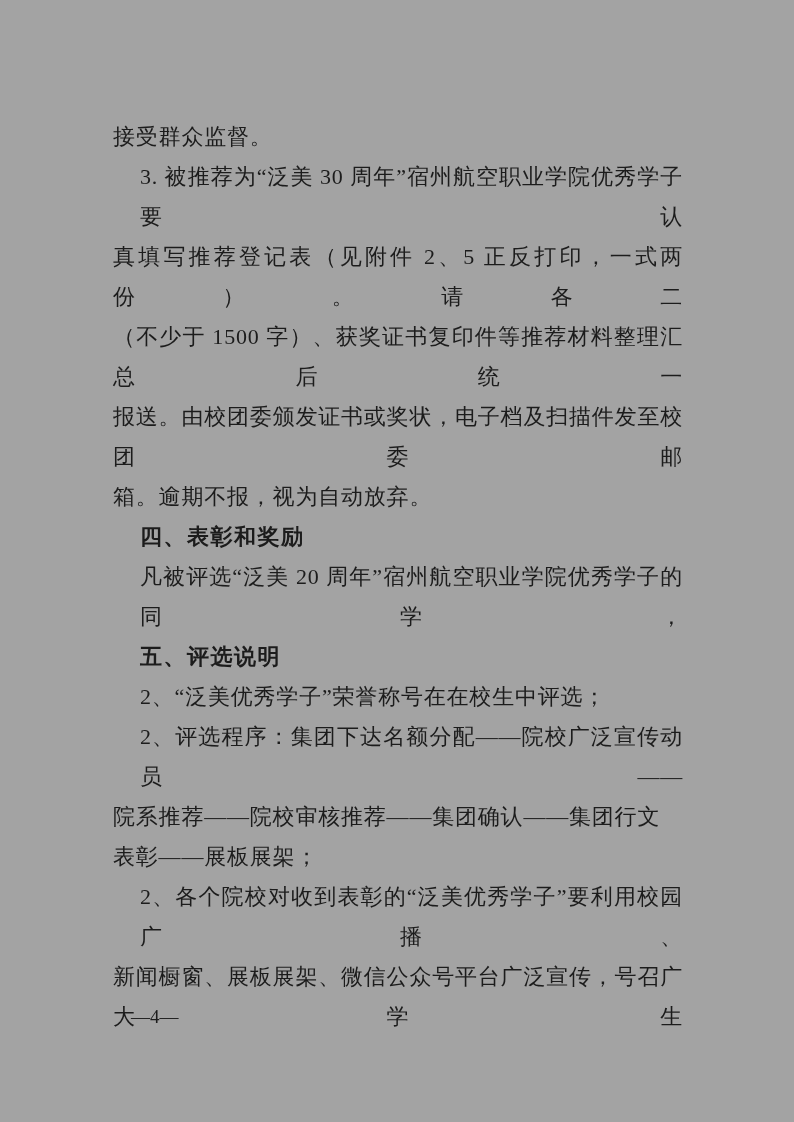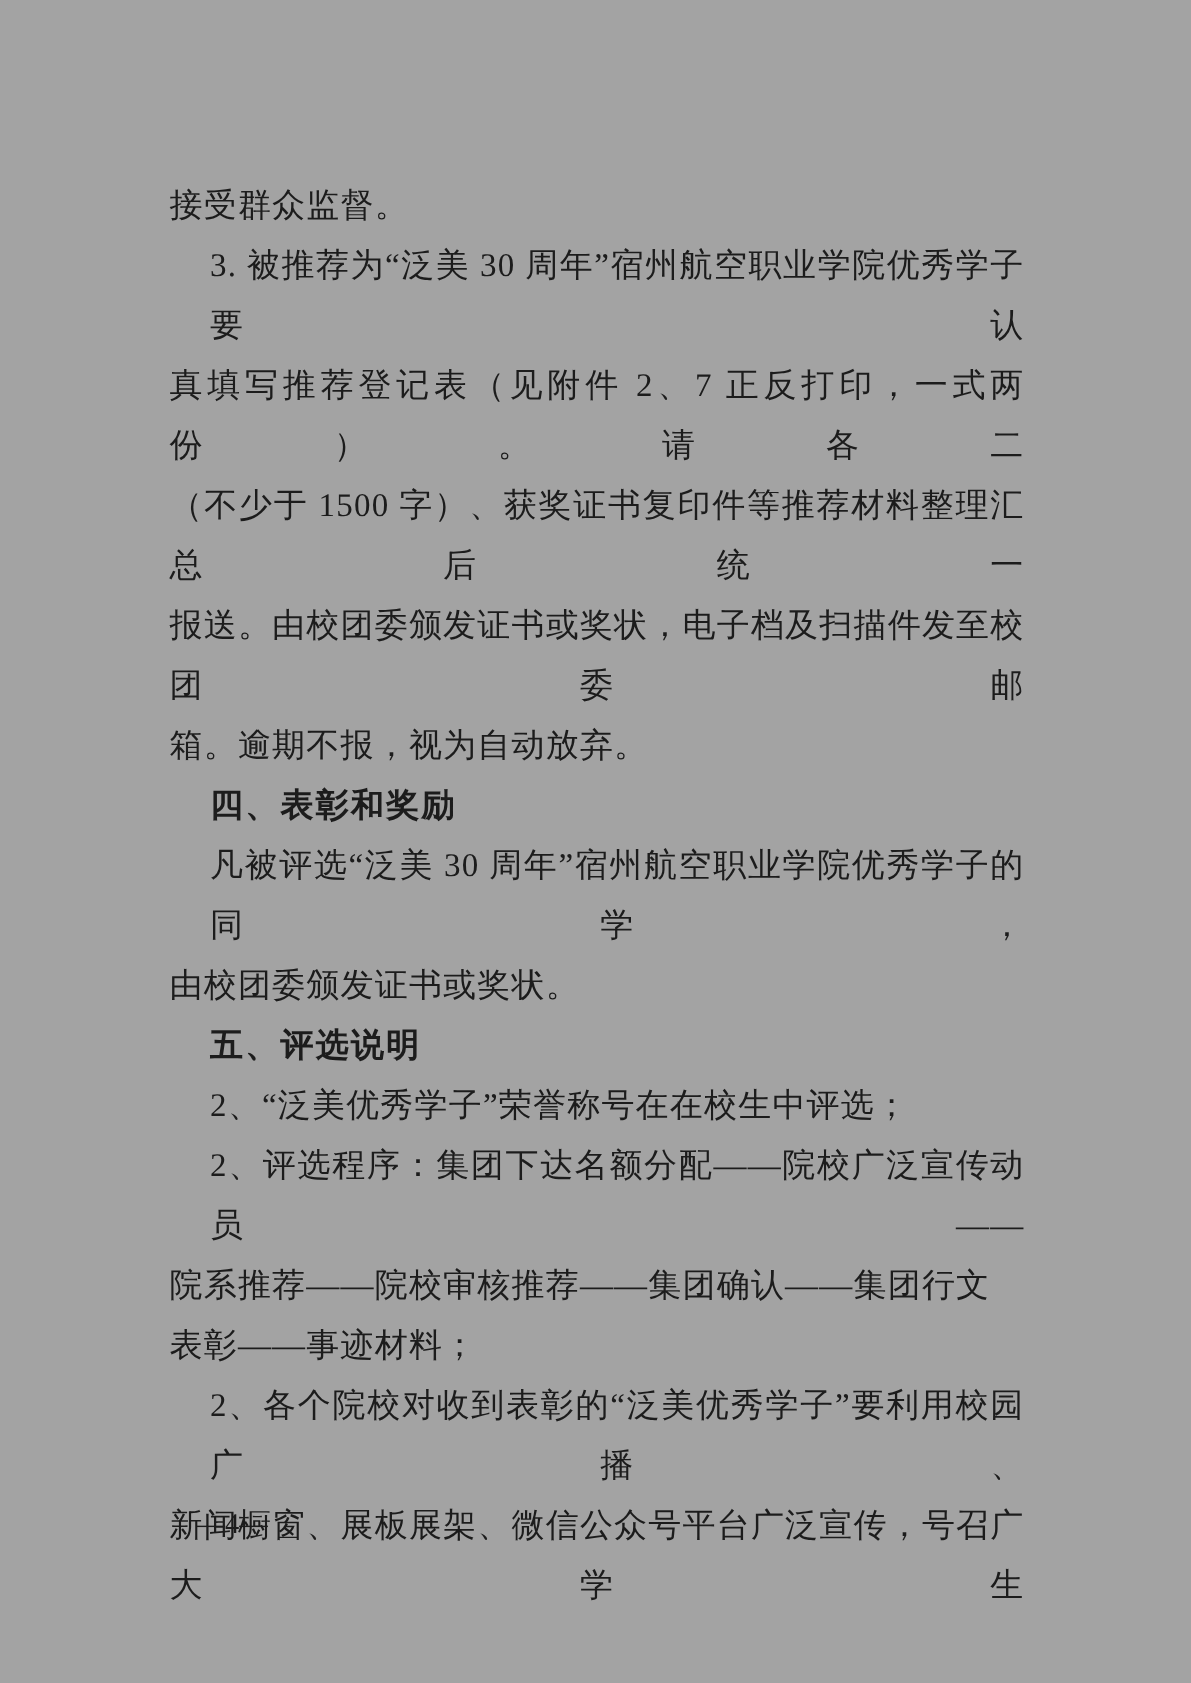--- a/index.html
+++ b/index.html
@@ -53,29 +53,28 @@
     font-family: "Liberation Serif", "DejaVu Serif", serif;
   }
 </style>
 </head>
 <body>
 
 <div class="page">
   <div class="doc-body" id="doc-body">
       <div class="line">接受群众监督。</div>
       <div class="line indent fill">3. 被推荐为“泛美 30 周年”宿州航空职业学院优秀学子要认</div>
-      <div class="line fill">真填写推荐登记表（见附件 2、7 正反打印，一式两份）。请各二</div>
+      <div class="line fill">真填写推荐登记表（见附件 2、5 正反打印，一式两份）。请各二</div>
       <div class="line fill">（不少于 1500 字）、获奖证书复印件等推荐材料整理汇总后统一</div>
       <div class="line fill">报送。由校团委颁发证书或奖状，电子档及扫描件发至校团委邮</div>
       <div class="line">箱。逾期不报，视为自动放弃。</div>
       <div class="line heading indent">四、表彰和奖励</div>
-      <div class="line indent fill">凡被评选“泛美 30 周年”宿州航空职业学院优秀学子的同学，</div>
-      <div class="line">由校团委颁发证书或奖状。</div>
+      <div class="line indent fill">凡被评选“泛美 20 周年”宿州航空职业学院优秀学子的同学，</div>
       <div class="line heading indent">五、评选说明</div>
       <div class="line indent">2、“泛美优秀学子”荣誉称号在在校生中评选；</div>
       <div class="line indent fill">2、评选程序：集团下达名额分配——院校广泛宣传动员——</div>
       <div class="line">院系推荐——院校审核推荐——集团确认——集团行文</div>
-      <div class="line">表彰——事迹材料；</div>
+      <div class="line">表彰——展板展架；</div>
       <div class="line indent fill">2、各个院校对收到表彰的“泛美优秀学子”要利用校园广播、</div>
       <div class="line fill">新闻橱窗、展板展架、微信公众号平台广泛宣传，号召广大学生</div>
     </div>
   <div class="page-number">—4—</div>
 </div>
 
 </body></html>

